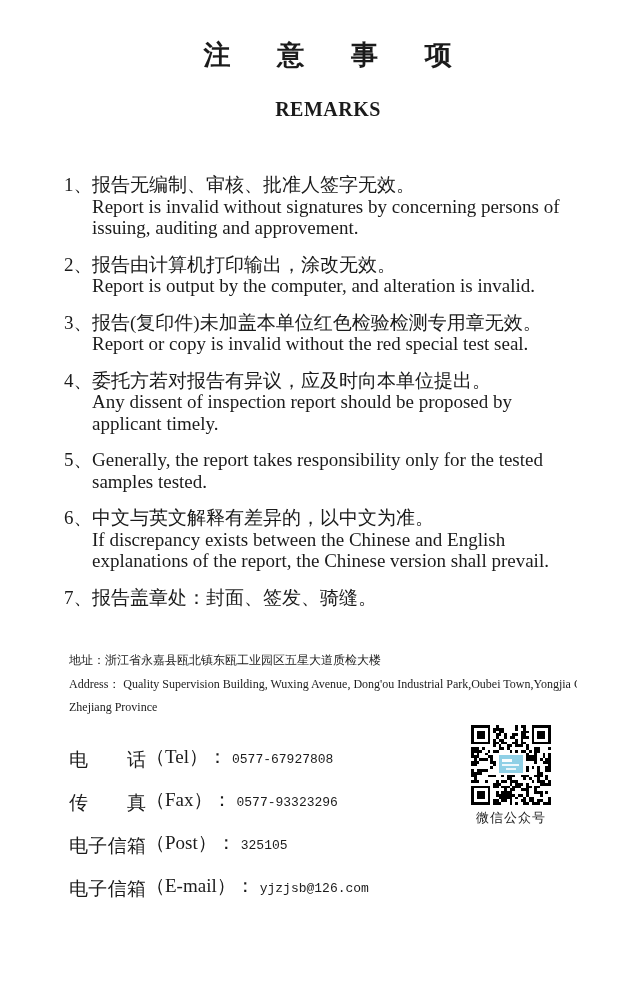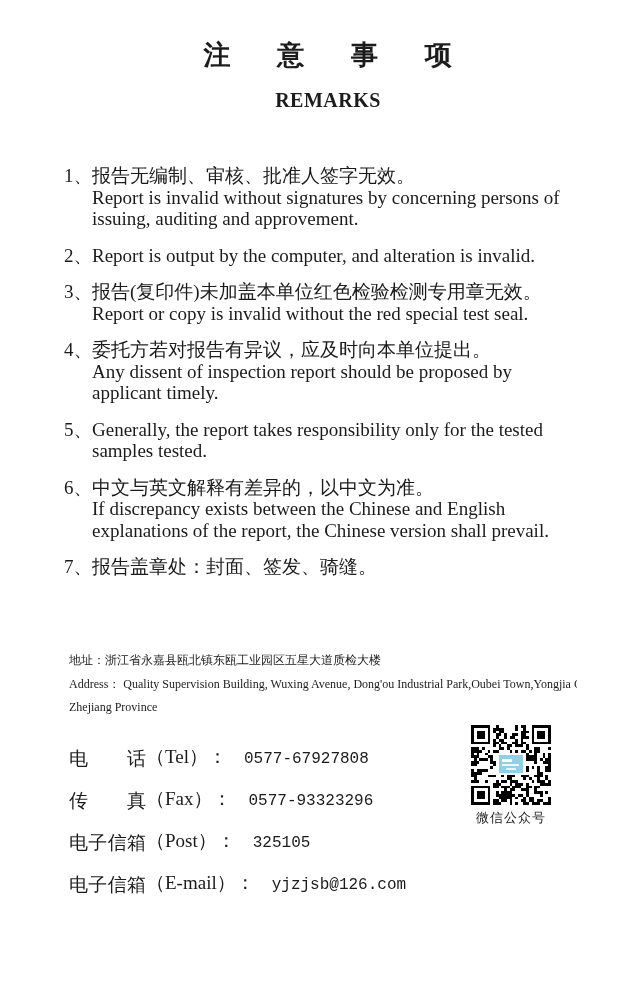--- a/index.html
+++ b/index.html
@@ -13,21 +13,21 @@
     font-family:"Liberation Serif","DejaVu Serif",serif;
     overflow:hidden;
   }
   .heading { width:564px; text-align:center; padding-top:37px; }
   .title-zh {
     font-size:27px; font-weight:700;
     word-spacing:38px;
     letter-spacing:1px;
   }
   .title-en {
-    margin-top:16px;
+    margin-top:25px;
     font-size:20px; font-weight:700;
     letter-spacing:0.5px;
   }
   .items { margin:53px 0 0 18px; list-style:none; }
   .item { display:flex; margin-bottom:15px; }
   .item-num { flex:none; width:28px; font-size:19px; line-height:21.5px; }
   .item-body { width:545px; font-size:19px; line-height:21.5px; }
   .item-zh { }
   .item-en { }
   .footer { position:absolute; left:23px; top:649px; width:577px; }
@@ -35,22 +35,22 @@
   .contacts { margin-top:26px; }
   .contact-line { font-size:19px; line-height:22px; margin-bottom:18px; }
   .zlabel {
     display:inline-block; width:77px;
     text-align:justify; text-align-last:justify;
     vertical-align:bottom;
   }
   .paren { }
   .cval {
     font-family:"Liberation Mono","DejaVu Sans Mono",monospace;
-    font-size:16px;
-    margin-left:17px;
+    font-size:13px;
+    margin-left:5px;
   }
   .qr-block { position:absolute; left:402px; top:76px; width:80px; }
   .qr-code { width:80px; height:80px; display:block; }
   .qr-caption { margin-top:4px; width:80px; text-align:center; font-size:13px; letter-spacing:1px; }
 </style>
 </head>
 <body>
 
 <div class="page">
 
@@ -63,20 +63,21 @@
     <li class="item">
       <span class="item-num">1、</span>
       <div class="item-body">
         <div class="item-zh">报告无编制、审核、批准人签字无效。</div>
         <div class="item-en">Report is invalid without signatures by concerning persons of issuing, auditing and approvement.</div>
       </div>
     </li>
     <li class="item">
       <span class="item-num">2、</span>
       <div class="item-body">
+        <div class="item-zh">报告由计算机打印输出，涂改无效。</div>
         <div class="item-en">Report is output by the computer, and alteration is invalid.</div>
       </div>
     </li>
     <li class="item">
       <span class="item-num">3、</span>
       <div class="item-body">
         <div class="item-zh">报告(复印件)未加盖本单位红色检验检测专用章无效。</div>
         <div class="item-en">Report or copy is invalid without the red special test seal.</div>
       </div>
     </li>

